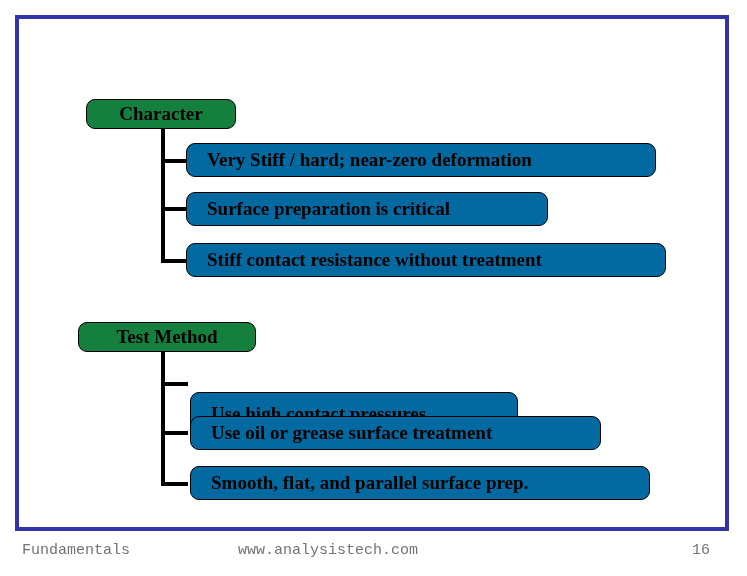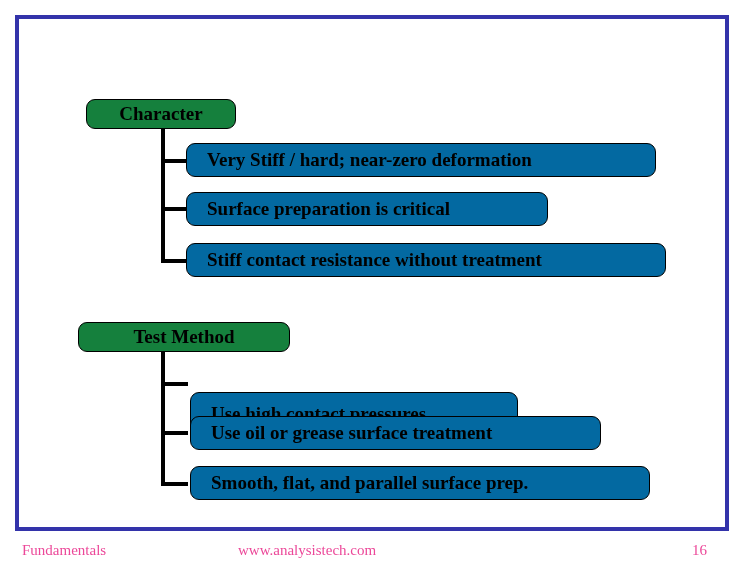--- a/index.html
+++ b/index.html
@@ -84,23 +84,23 @@
   }
   .branch {
     position: absolute;
     height: 4px;
     background: #000000;
   }
 
   
   .footer-text {
     position: absolute;
-    font-family: Liberation Serif, serif;
+    font-family: Liberation Mono, monospace;
     font-size: 15px;
-    color: #ec4899;
+    color: #737373;
     white-space: nowrap;
   }
   #footer-left  { left: 22px;  top: 542px; }
   #footer-center{ left: 238px; top: 542px; }
   #footer-right { left: 692px; top: 542px; }
 </style>
 </head>
 <body>
 
 <div id="slide">
@@ -115,21 +115,21 @@
   <div class="branch" style="left:161px; top:159px; width:27px;"></div>
   <div class="branch" style="left:161px; top:207px; width:27px;"></div>
   <div class="branch" style="left:161px; top:259px; width:27px;"></div>
 
   <div class="node leaf" style="left:186px; top:143px; width:470px; height:34px;">Very Stiff / hard; near-zero deformation</div>
 
   <div class="node leaf" style="left:186px; top:192px; width:362px; height:34px;">Surface preparation is critical</div>
 
   <div class="node leaf" style="left:186px; top:243px; width:480px; height:34px;">Stiff contact resistance without treatment</div>
 
-  <div class="node head" style="left:78px; top:322px; width:212px; height:30px;">Test Method</div>
+  <div class="node head" style="left:78px; top:322px; width:178px; height:30px;">Test Method</div>
 
   <div class="trunk" style="left:161px; top:352px; height:134px;"></div>
 
   <div class="branch" style="left:161px; top:382px; width:27px;"></div>
   <div class="branch" style="left:161px; top:431px; width:27px;"></div>
   <div class="branch" style="left:161px; top:482px; width:27px;"></div>
 
   <div class="node leaf" style="left:190px; top:366px; width:328px; height:44px;margin-top:26px;">Use high contact pressures</div>
 
   <div class="node leaf" style="left:190px; top:416px; width:411px; height:34px;">Use oil or grease surface treatment</div>

